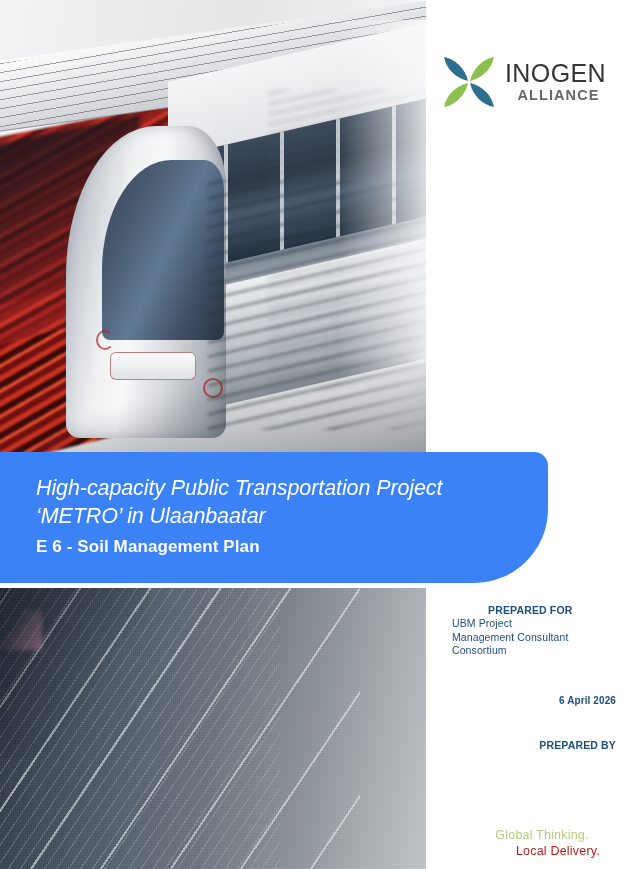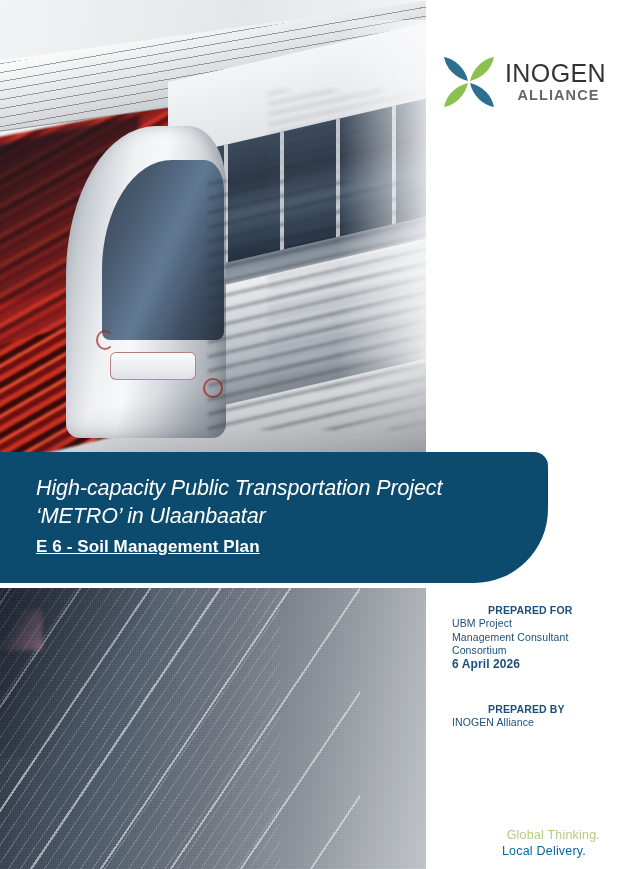--- a/index.html
+++ b/index.html
@@ -249,40 +249,39 @@
     filter: blur(3px);
   }
 
   
   .banner {
     position: absolute;
     left: 0;
     top: 452px;
     width: 548px;
     height: 131px;
-    background: #0c4a6e;
+    background: #3b82f6;
     border-radius: 0 14px 74px 0;
     color: #ffffff;
     box-sizing: border-box;
     padding: 22px 0 0 36px;
   }
   .banner-title {
     font-size: 21.5px;
     font-style: italic;
     font-weight: 400;
     line-height: 28px;
     letter-spacing: -0.1px;
     white-space: pre-line;
   }
   .banner-subtitle {
     margin-top: 7px;
     font-size: 17px;
     font-weight: bold;
     letter-spacing: .1px;
-    text-decoration: underline;
   }
 
   
   .hero-bottom {
     position: absolute;
     left: 0;
     top: 588px;
     width: 426px;
     height: 281px;
     overflow: hidden;
@@ -390,38 +389,40 @@
     font-weight: bold;
     letter-spacing: .15px;
     padding-left: 36px;
   }
   .meta-body {
     font-weight: normal;
     letter-spacing: .1px;
     white-space: pre-line;
   }
   .meta-date {
+    margin-top: 36px;
     font-weight: bold;
-    font-size: 12px;
+    font-size: 10px;
     letter-spacing: .1px;
-  }
-  .meta-block2 { margin-top: 32px; }
+    text-align: right;
+  }
+  .meta-block2 { margin-top: 32px; text-align: right; }
 
   
   .tagline {
     position: absolute;
     left: 470px;
     top: 827px;
     width: 130px;
     font-size: 12.5px;
     line-height: 16px;
     letter-spacing: .2px;
   }
-  .tagline-line1 { color: #b5cc7f; text-align: right; padding-left: 14px; }
-  .tagline-line2 { color: #0369a1; text-align: center; padding-left: 18px; }
+  .tagline-line1 { color: #b5cc7f; text-align: center; padding-left: 14px; }
+  .tagline-line2 { color: #b91c1c; text-align: right; padding-left: 18px; }
 </style>
 </head>
 <body>
 
 <div class="page">
 
   <div class="hero-top">
     <div class="sky"></div>
     <div class="redwall"></div>
     <div class="redwall-dark"></div>
@@ -479,21 +480,20 @@
   </div>
 
   <div class="meta">
     <div class="meta-heading">PREPARED FOR</div>
     <div class="meta-body">UBM Project
 Management Consultant
 Consortium</div>
     <div class="meta-date">6 April 2026</div>
     <div class="meta-block2">
       <div class="meta-heading">PREPARED BY</div>
-      <div class="meta-body">INOGEN Alliance</div>
     </div>
   </div>
 
   <div class="tagline">
     <div class="tagline-line1">Global Thinking.</div>
     <div class="tagline-line2">Local Delivery.</div>
   </div>
 
 </div>
 

